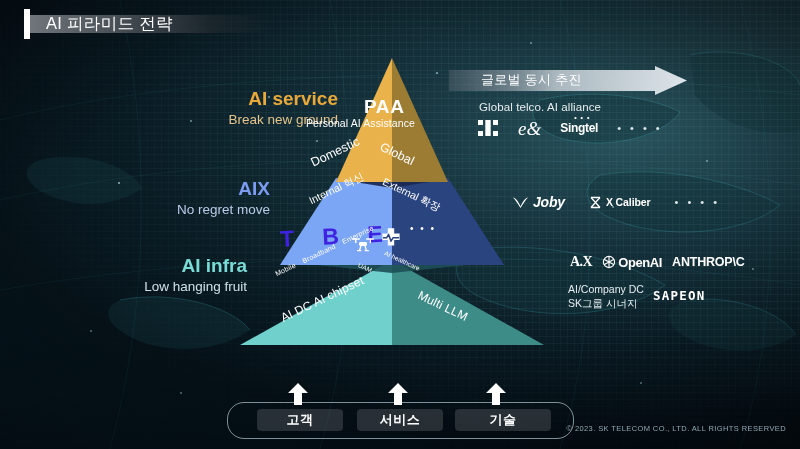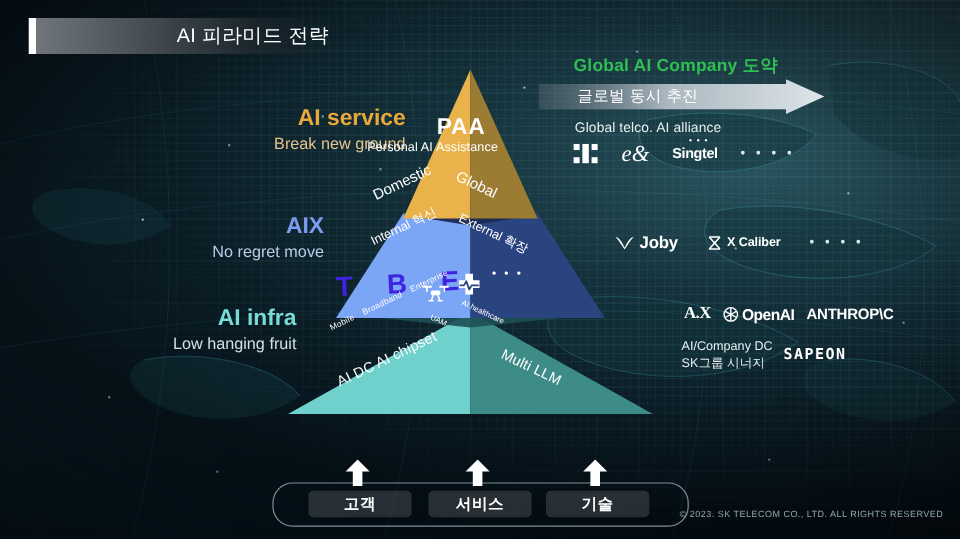--- a/index.html
+++ b/index.html
@@ -21,23 +21,23 @@
     -webkit-mask-image:radial-gradient(100% 85% at 78% 32%, #000 0%, #000 45%, rgba(0,0,0,.25) 72%, rgba(0,0,0,0) 92%);
             mask-image:radial-gradient(100% 85% at 78% 32%, #000 0%, #000 45%, rgba(0,0,0,.25) 72%, rgba(0,0,0,0) 92%);
   }
   .bg-land{position:absolute;inset:0;opacity:.55;}
   .bg-vig{position:absolute;inset:0;
     background:radial-gradient(115% 100% at 50% 45%, rgba(0,0,0,0) 35%, rgba(0,0,0,.45) 78%, rgba(0,0,0,.8) 100%);}
   .stars{position:absolute;inset:0;}
   .stars i{position:absolute;display:block;border-radius:50%;background:#bfe9f2;}
 
   
-  .title-bar{position:absolute;left:24px;top:15px;width:250px;height:30px;
+  .title-bar{position:absolute;left:24px;top:15px;width:250px;height:18px;
     background:linear-gradient(90deg,rgba(120,126,132,.95) 0%,rgba(86,92,98,.85) 35%,rgba(40,46,52,.55) 75%,rgba(20,26,32,0) 100%);
-    display:flex;align-items:center;justify-content:space-between;}
+    display:flex;align-items:center;}
   .title-bar .mark{width:6px;height:30px;background:#fff;flex:0 0 6px;margin-right:16px;}
   .title-bar .txt{color:#fff;font-size:16.5px;letter-spacing:.3px;}
 
   
   .side-label{position:absolute;text-align:right;line-height:1.18;}
   .side-label .lg{font-weight:bold;font-size:19px;display:block;}
   .side-label .sm{font-size:13.5px;display:block;margin-top:2px;color:#d7e2ea;}
   #lbl-service{right:462px;top:88px;}
   #lbl-service .lg{color:#e9a93a;}
   #lbl-service .sm{color:#e4c48c;}
@@ -81,39 +81,39 @@
   #alliance2{left:512px;top:194px;gap:24px;}
   #ai-logos{left:570px;top:254px;gap:10px;}
 
   .logo{color:#fff;display:flex;align-items:center;}
   .dots{letter-spacing:3px;color:#dfe8ec;font-size:11px;}
 
   .tmo{font-size:20px;font-weight:bold;font-family:"Liberation Serif",serif;line-height:1;}
   .etand{font-size:19px;font-style:italic;font-family:"Liberation Serif",serif;line-height:1;}
   .singtel{font-size:12px;font-weight:bold;letter-spacing:-.3px;position:relative;}
   .singtel .spark{position:absolute;left:14px;top:-7px;font-size:7px;letter-spacing:1px;}
-  .joby{font-size:14px;font-weight:bold;letter-spacing:-.2px;}
+  .joby{font-size:14px;font-style:italic;font-weight:bold;letter-spacing:-.2px;}
   .xcal{font-size:10.5px;font-weight:bold;letter-spacing:-.1px;}
   .ax{font-size:14px;font-weight:bold;font-family:"Liberation Serif",serif;letter-spacing:-.5px;}
   .openai{font-size:13px;font-weight:bold;letter-spacing:-.4px;}
   .anthropic{font-size:12.5px;font-weight:bold;letter-spacing:-.2px;}
   .sapeon{font-size:12.5px;font-weight:bold;letter-spacing:1.2px;font-family:"DejaVu Sans Mono",monospace;}
 
   #sk-syn{position:absolute;left:568px;top:282px;color:#e6eef2;font-size:10.5px;line-height:1.35;}
   #sapeon-wrap{position:absolute;left:653px;top:286px;}
 
   
   #bottom-frame{position:absolute;left:227px;top:402px;width:345px;height:35px;
     border:1px solid rgba(190,215,225,.65);border-radius:17px;}
   .pill{position:absolute;top:409px;height:22px;border-radius:4px;
     background:rgba(255,255,255,.14);display:flex;align-items:center;justify-content:center;
     color:#fff;font-size:13px;font-weight:bold;letter-spacing:.5px;}
   #pill-0{left:257px;width:86px;}
   #pill-1{left:357px;width:86px;}
-  #pill-2{left:455px;width:86px;}
+  #pill-2{left:455px;width:96px;}
   .uparrow{position:absolute;top:383px;width:22px;height:22px;}
   #arr-0{left:287px;} #arr-1{left:387px;} #arr-2{left:485px;}
 
   #copyright{position:absolute;right:14px;top:424px;color:#8fa8b2;font-size:7.5px;letter-spacing:.4px;}
 </style>
 </head>
 <body>
 
 <div id="stage">
 
@@ -232,21 +232,20 @@
       <path d="M3 10.8 L6.6 10.8 L8.6 7.4 L11 14.2 L13 10.8 L19 10.8" stroke="#2a4480" stroke-width="1.5" fill="none" stroke-linejoin="round"></path>
     </svg>
     <div class="pt t-uam">UAM</div>
     <div class="pt t-health">AI healthcare</div>
     <div class="pt" style="left:178px;top:165px;font-size:10px;letter-spacing:2px;">• • •</div>
 
     <div class="pt t-aidc">AI DC   AI chipset</div>
     <div class="pt t-llm">Multi LLM</div>
   </div>
 
-  <div class="r-head">Global AI Company 도약</div>
 
   <div id="arrow-band">
     <svg width="238" height="30" viewBox="0 0 238 30">
       <defs>
         <linearGradient id="agrad" x1="0" y1="0" x2="1" y2="0">
           <stop offset="0" stop-color="#6b7782" stop-opacity="0.35"></stop>
           <stop offset="0.45" stop-color="#c3ccd4" stop-opacity="0.85"></stop>
           <stop offset="1" stop-color="#e8eef2" stop-opacity="0.95"></stop>
         </linearGradient>
       </defs>

